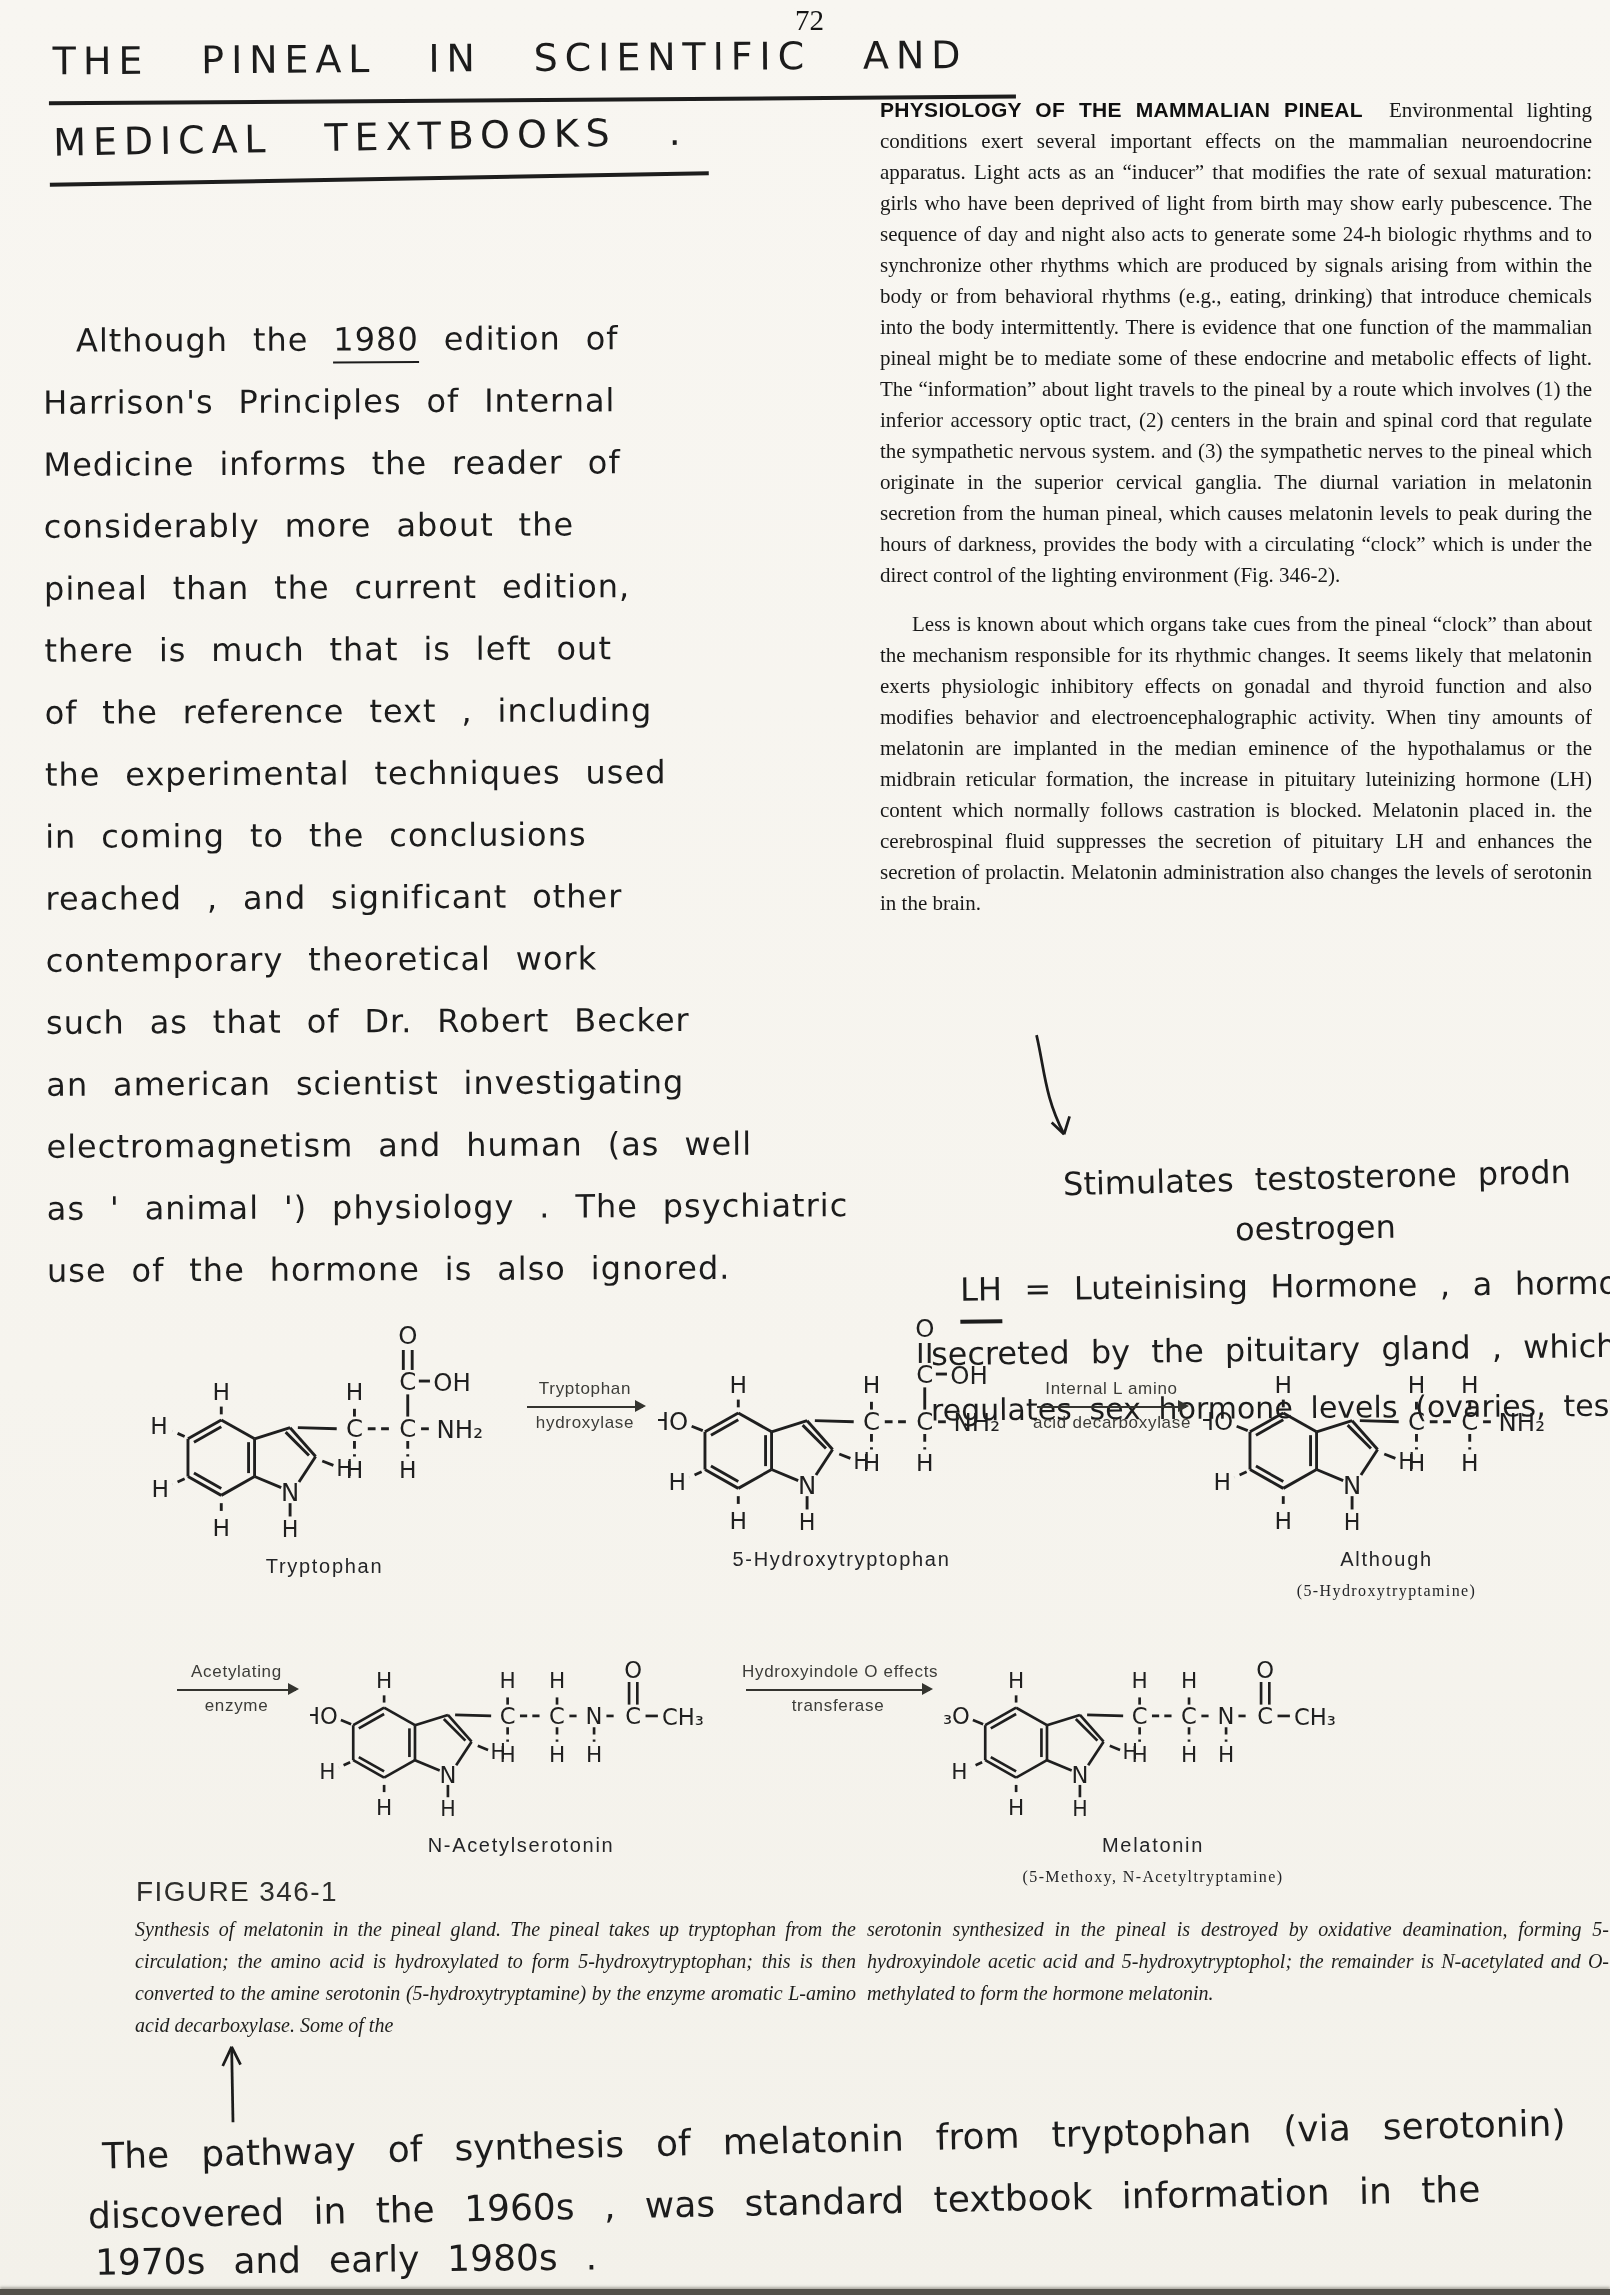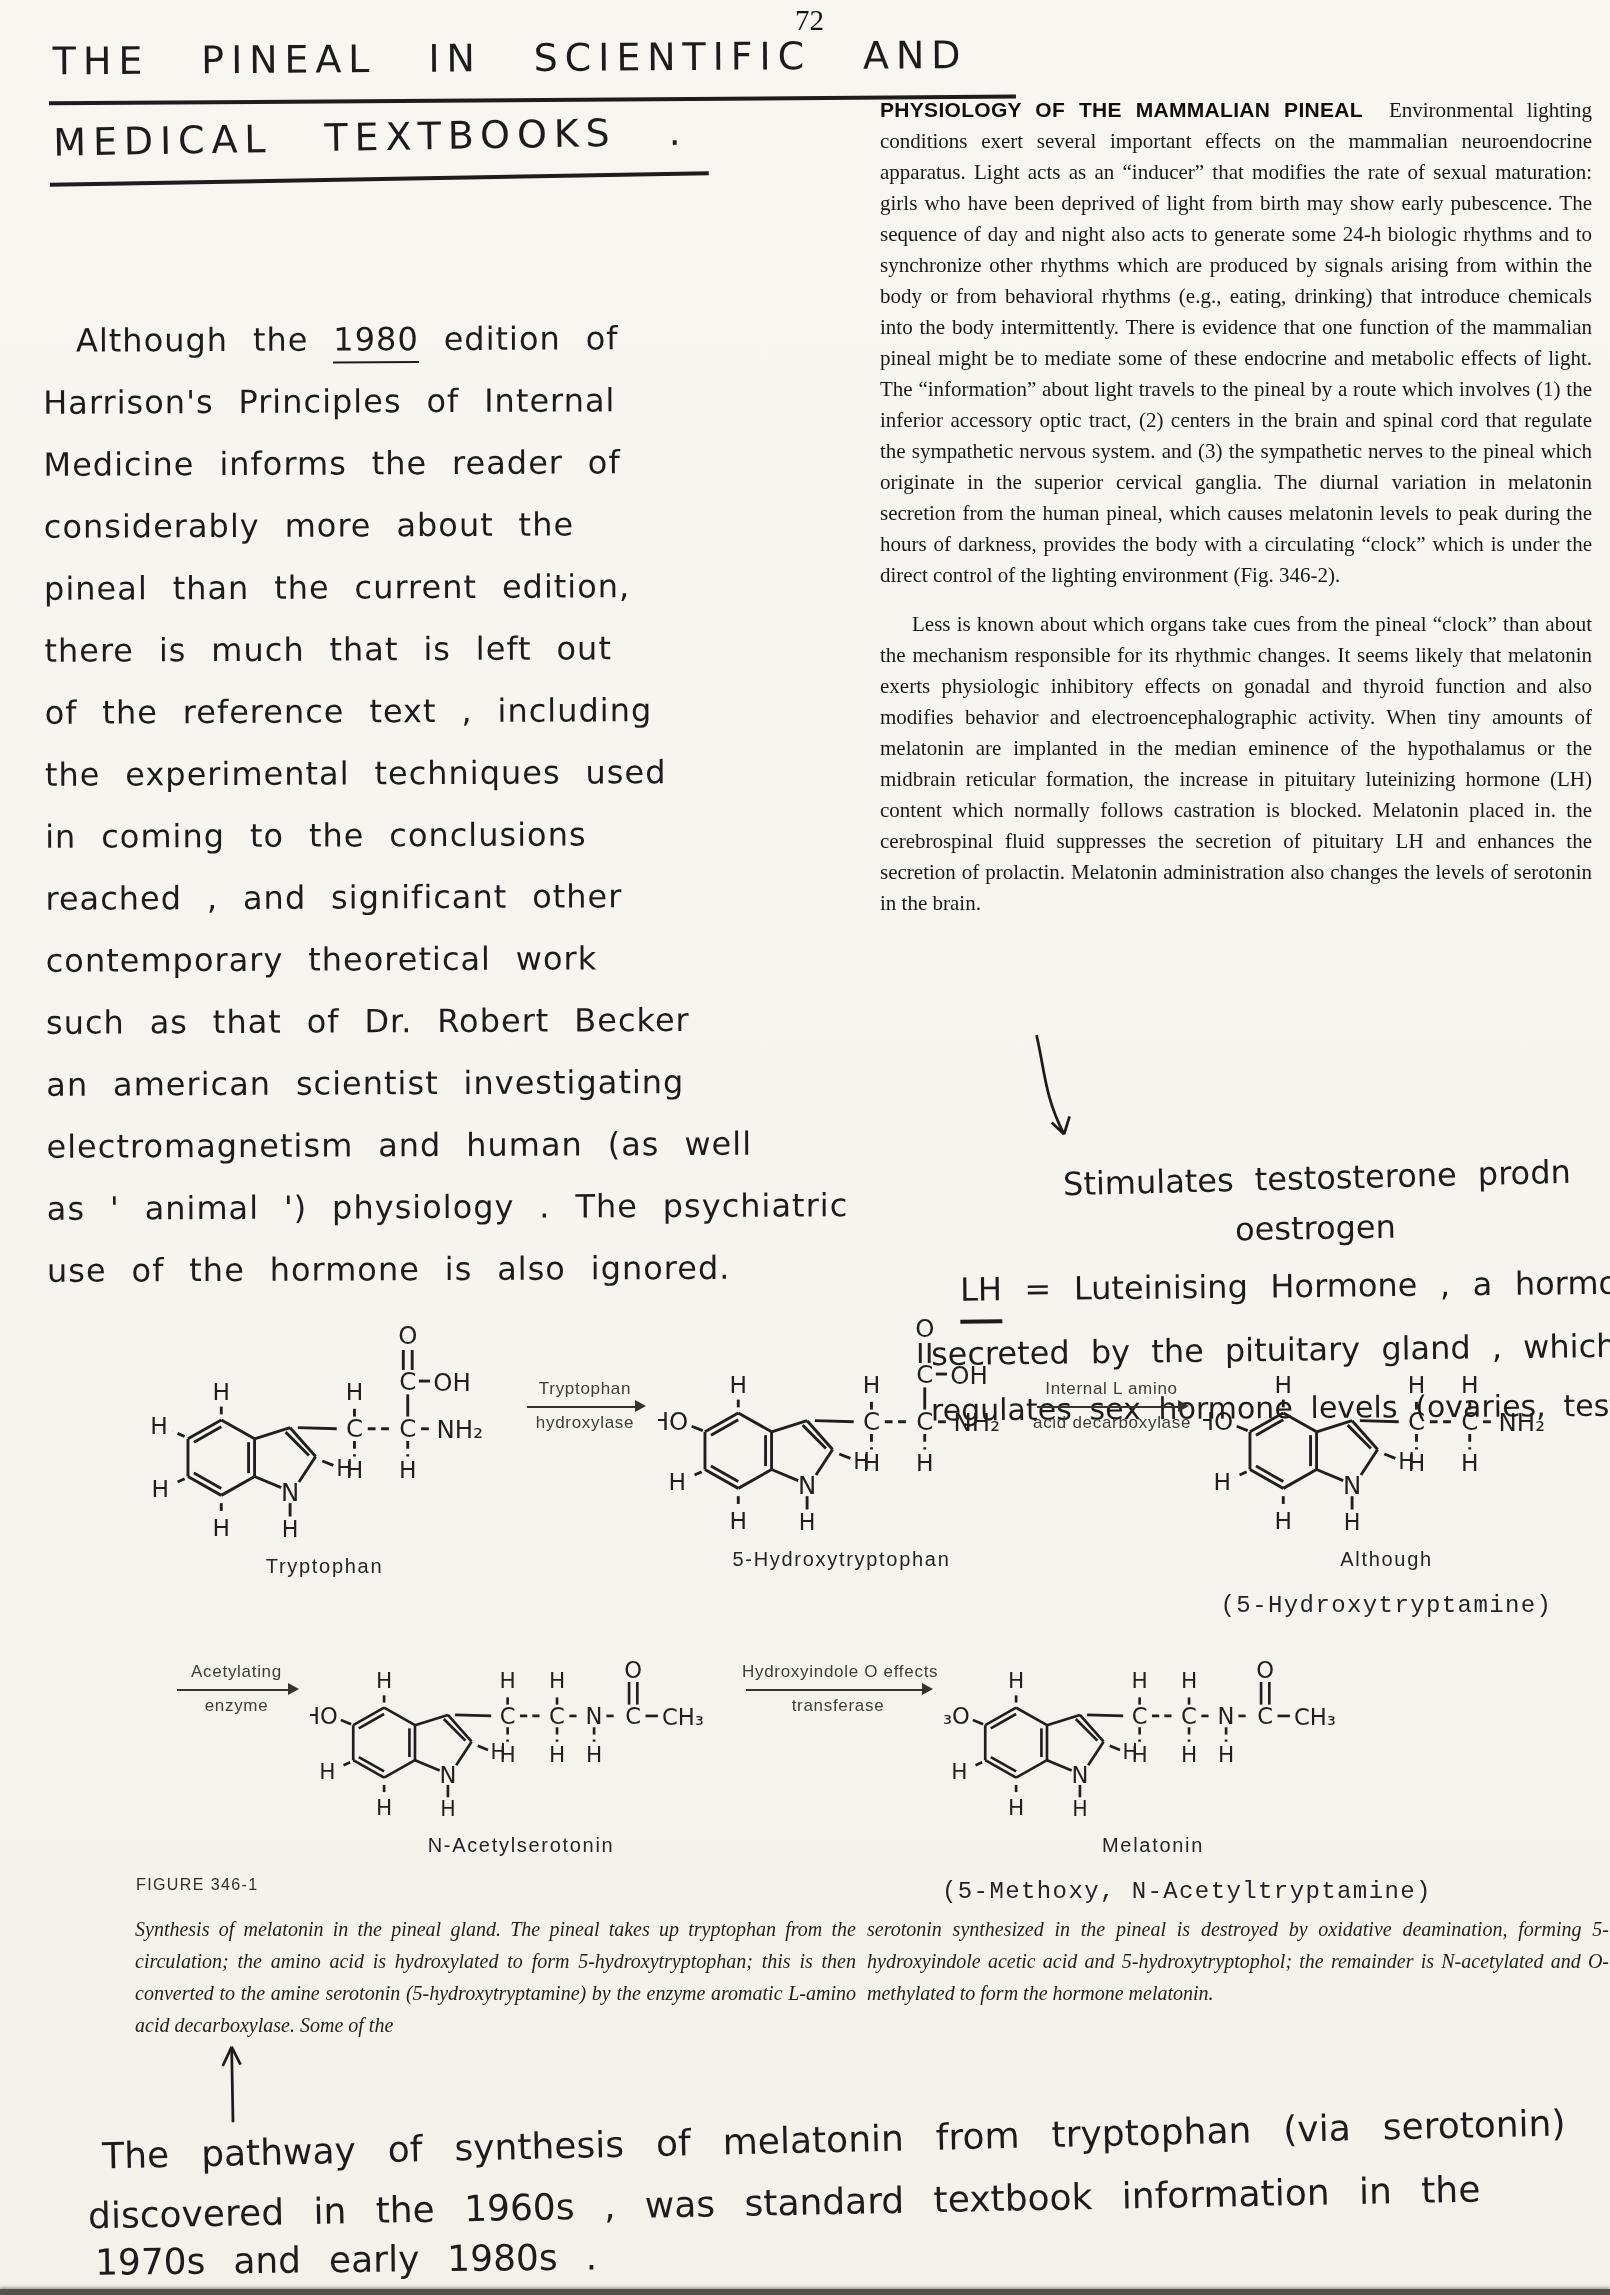--- a/index.html
+++ b/index.html
@@ -25,27 +25,27 @@
   
   .pagenum{position:absolute;left:795px;top:4.1px;font-family:"Liberation Serif",serif;font-size:29px;color:#151515;}
   .print-col{position:absolute;left:862px;top:76px;width:748px;font-family:"Liberation Serif",serif;
              font-size:21px;line-height:31px;color:#181818;text-align:justify;}
   .print-col p{margin:18px;}
   .print-col .p2{text-indent:32px;}
   .runin{font-family:"Liberation Sans",sans-serif;font-weight:bold;font-size:21px;letter-spacing:0.3px;color:#101010;}
   
   .mol{position:absolute;text-align:center;}
   .mol .mlabel{font-family:"Liberation Sans",sans-serif;font-size:20px;letter-spacing:1.7px;color:#232427;margin-top:11px;white-space:nowrap;}
-  .mol .msub{font-family:Liberation Mono, monospace;font-size:24px;letter-spacing:1.4px;color:#232427;margin-top:21px;white-space:nowrap;}
+  .mol .msub{font-family:Liberation Serif, serif;font-size:16px;letter-spacing:1.4px;color:#232427;margin-top:11px;white-space:nowrap;}
   .rxn{position:absolute;text-align:center;font-family:"Liberation Sans",sans-serif;color:#3c3c38;}
   .rxn .rt,.rxn .rb{font-size:17px;letter-spacing:0.7px;white-space:nowrap;}
   .rxn .rline{position:relative;height:2.1px;background:#34342f;margin:6.9px 4.1px 5.5px 4.1px;}
   .rxn .rline::after{content:'';position:absolute;right:-2.7px;top:-5.5px;border-left:11px solid #34342f;
                      border-top:6.2px solid transparent;border-bottom:6.2px solid transparent;}
-  .figcap-h{position:absolute;left:136px;top:1876px;font-family:"Liberation Sans",sans-serif;font-size:16px;letter-spacing:1.4px;color:#2e2e2c;}
+  .figcap-h{position:absolute;left:136px;top:1876px;font-family:"Liberation Sans",sans-serif;font-size:28px;letter-spacing:1.4px;color:#2e2e2c;}
   .figcap{position:absolute;top:1913px;font-family:"Liberation Serif",serif;font-style:italic;font-size:20px;line-height:32px;color:#1d1d1b;text-align:justify;}
   .figcap-l{left:135px;width:721px;}
   .figcap-r{left:867px;width:742px;}
   .sv{position:absolute;}
   .bottom-edge{position:absolute;left:0;right:0;bottom:0;height:6.2px;background:#53514a;box-shadow:0 -2.1px 2.7px rgba(90,88,78,.45);}
 </style>
 </head>
 <body>
 
 <div class="page">

